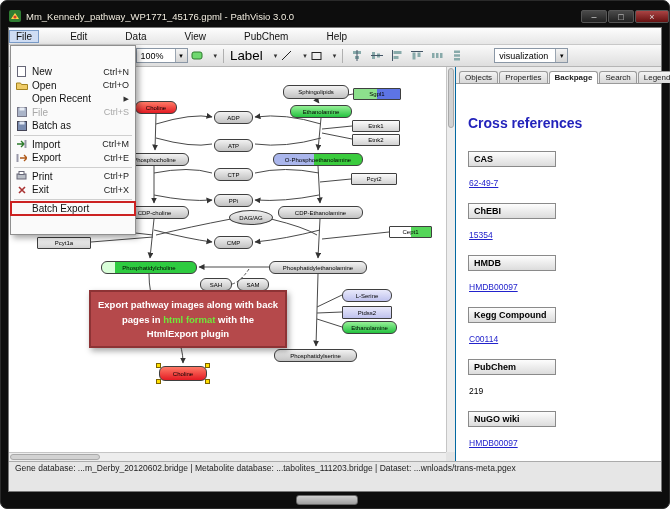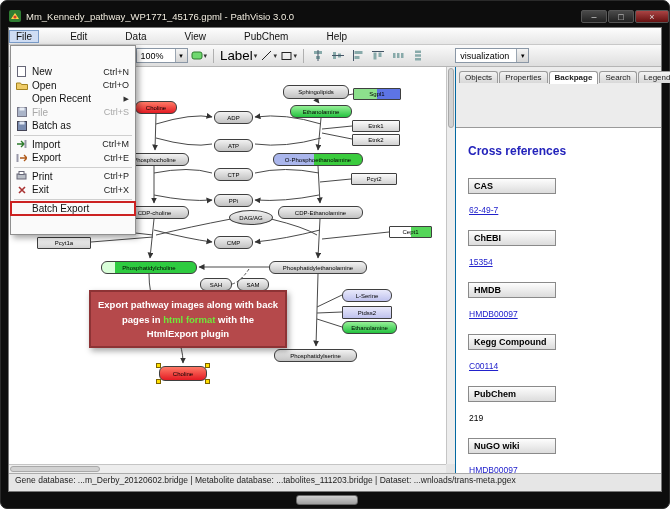--- a/index.html
+++ b/index.html
@@ -25,21 +25,21 @@
 
   .menubar { height:17px; background:linear-gradient(#fdfdfd,#e6e6e6);
     border-bottom:1px solid #c8c8c8; display:flex; align-items:center; font-size:10px;gap:24px; }
   .mb-item { padding:1px 7px; color:#111; cursor:default; }
   .mb-item.active { background:#cfddf4; border:1px solid #7a9cc9; padding:0 6px; }
 
   .toolbar { height:22px; background:linear-gradient(#fafafa,#dedede);
     border-bottom:1px solid #b5b5b5; display:flex; align-items:center;
     padding:0 4px; gap:2px; font-size:9px; }
   .tb { height:18px; min-width:18px; display:flex; align-items:center; justify-content:center;
-    gap:1px; background:transparent; border:1px solid transparent; border-radius:2px; }
+    gap:11px; background:transparent; border:1px solid transparent; border-radius:2px; }
   .tb.disabled { opacity:.4; }
   .tsep { width:1px; height:14px; background:#b0b0b0; margin:0 3px; }
   .tlabel { color:#222; margin:0 2px 0 4px; }
   .combo { height:15px; background:#fff; border:1px solid #8a97a6; display:flex;
     align-items:center; font-size:9px; }
   .combo .combo-text { padding:0 4px; flex:1; white-space:nowrap; }
   .combo .combo-arrow { width:12px; text-align:center; background:linear-gradient(#f4f4f4,#d5d5d5);
     border-left:1px solid #9aa5b1; font-size:7px; line-height:13px; height:100%; }
   .combo.zoom { width:52px;margin-left:20px; }
   .combo.vis { width:74px; margin-left:26px; }
@@ -81,37 +81,37 @@
   .hscroll { position:absolute; left:0; right:9px; bottom:0; height:9px;
     background:#ededed; border-top:1px solid #c5c5c5; z-index:4; }
   .thumb-v { position:absolute; top:1px; left:1px; width:6px; height:60px;
     background:#d2d2d2; border:1px solid #a9a9a9; border-radius:3px; }
   .thumb-h { position:absolute; left:1px; top:1px; height:6px; width:90px;
     background:#d2d2d2; border:1px solid #a9a9a9; border-radius:3px; }
   .scroll-corner { position:absolute; right:0; bottom:0; width:9px; height:9px;
     background:#e3e3e3; z-index:4; }
 
   
-  .sidebar { width:205px; display:flex; flex-direction:column; background:#ececec;gap:44px; }
+  .sidebar { width:205px; display:flex; flex-direction:column; background:#ececec; }
   .tabs { height:16px; display:flex; align-items:flex-end; gap:1px; padding:2px 0 0 3px; }
   .tab { font-size:8px; padding:1px 5px 1px; background:linear-gradient(#f3f3f3,#d8d8d8);
     border:1px solid #9a9a9a; border-bottom:none; border-radius:3px 3px 0 0; color:#222; }
   .tab.active { background:#fff; position:relative; top:1px; padding-bottom:2px; font-weight:bold; }
   .panel-body { flex:1; background:#fff; border-top:1px solid #9a9a9a; padding:10px 12px;
     overflow:hidden; }
-  .xref-title { color:#2323bb; font-weight:bold; font-size:12px; margin:6px 0 20px; }
+  .xref-title { color:#2323bb; font-weight:bold; font-size:14px; margin:21px 0 20px; }
   .xref-section { margin-bottom:9px; }
   .xref-name { width:88px; border:1px solid #8a8a8a; background:linear-gradient(#fdfdfd,#dcdcdc);
     font-weight:bold; font-size:9px; padding:2px 5px; margin-bottom:5px; }
   .xref-value { display:inline-block; font-size:8.5px; color:#2222cc;
     text-decoration:underline; margin:0 0 6px 1px; }
   .xref-value.plain { color:#000; text-decoration:none; }
 
   
-  .statusbar { height:18px; background:#e6e6e6; border-top:1px solid #ababab;
+  .statusbar { height:30px; background:#e6e6e6; border-top:1px solid #ababab;
     font-size:8.5px; color:#222; padding:1px 6px; white-space:nowrap; overflow:hidden; }
 
   
   .file-menu { position:absolute; left:1px; top:17px; width:126px; background:#fafafa;
     border:1px solid #8f8f8f; box-shadow:3px 3px 6px rgba(0,0,0,.35); z-index:50;
     padding:19px 0; font-size:10px; }
   .menu-item { display:flex; align-items:center; height:13.5px; padding:0 6px 0 4px; gap:4px;
     color:#111; }
   .menu-item .mi-icon { width:13px; height:11px; display:flex; align-items:center;
     justify-content:center; flex:0 0 auto; }

